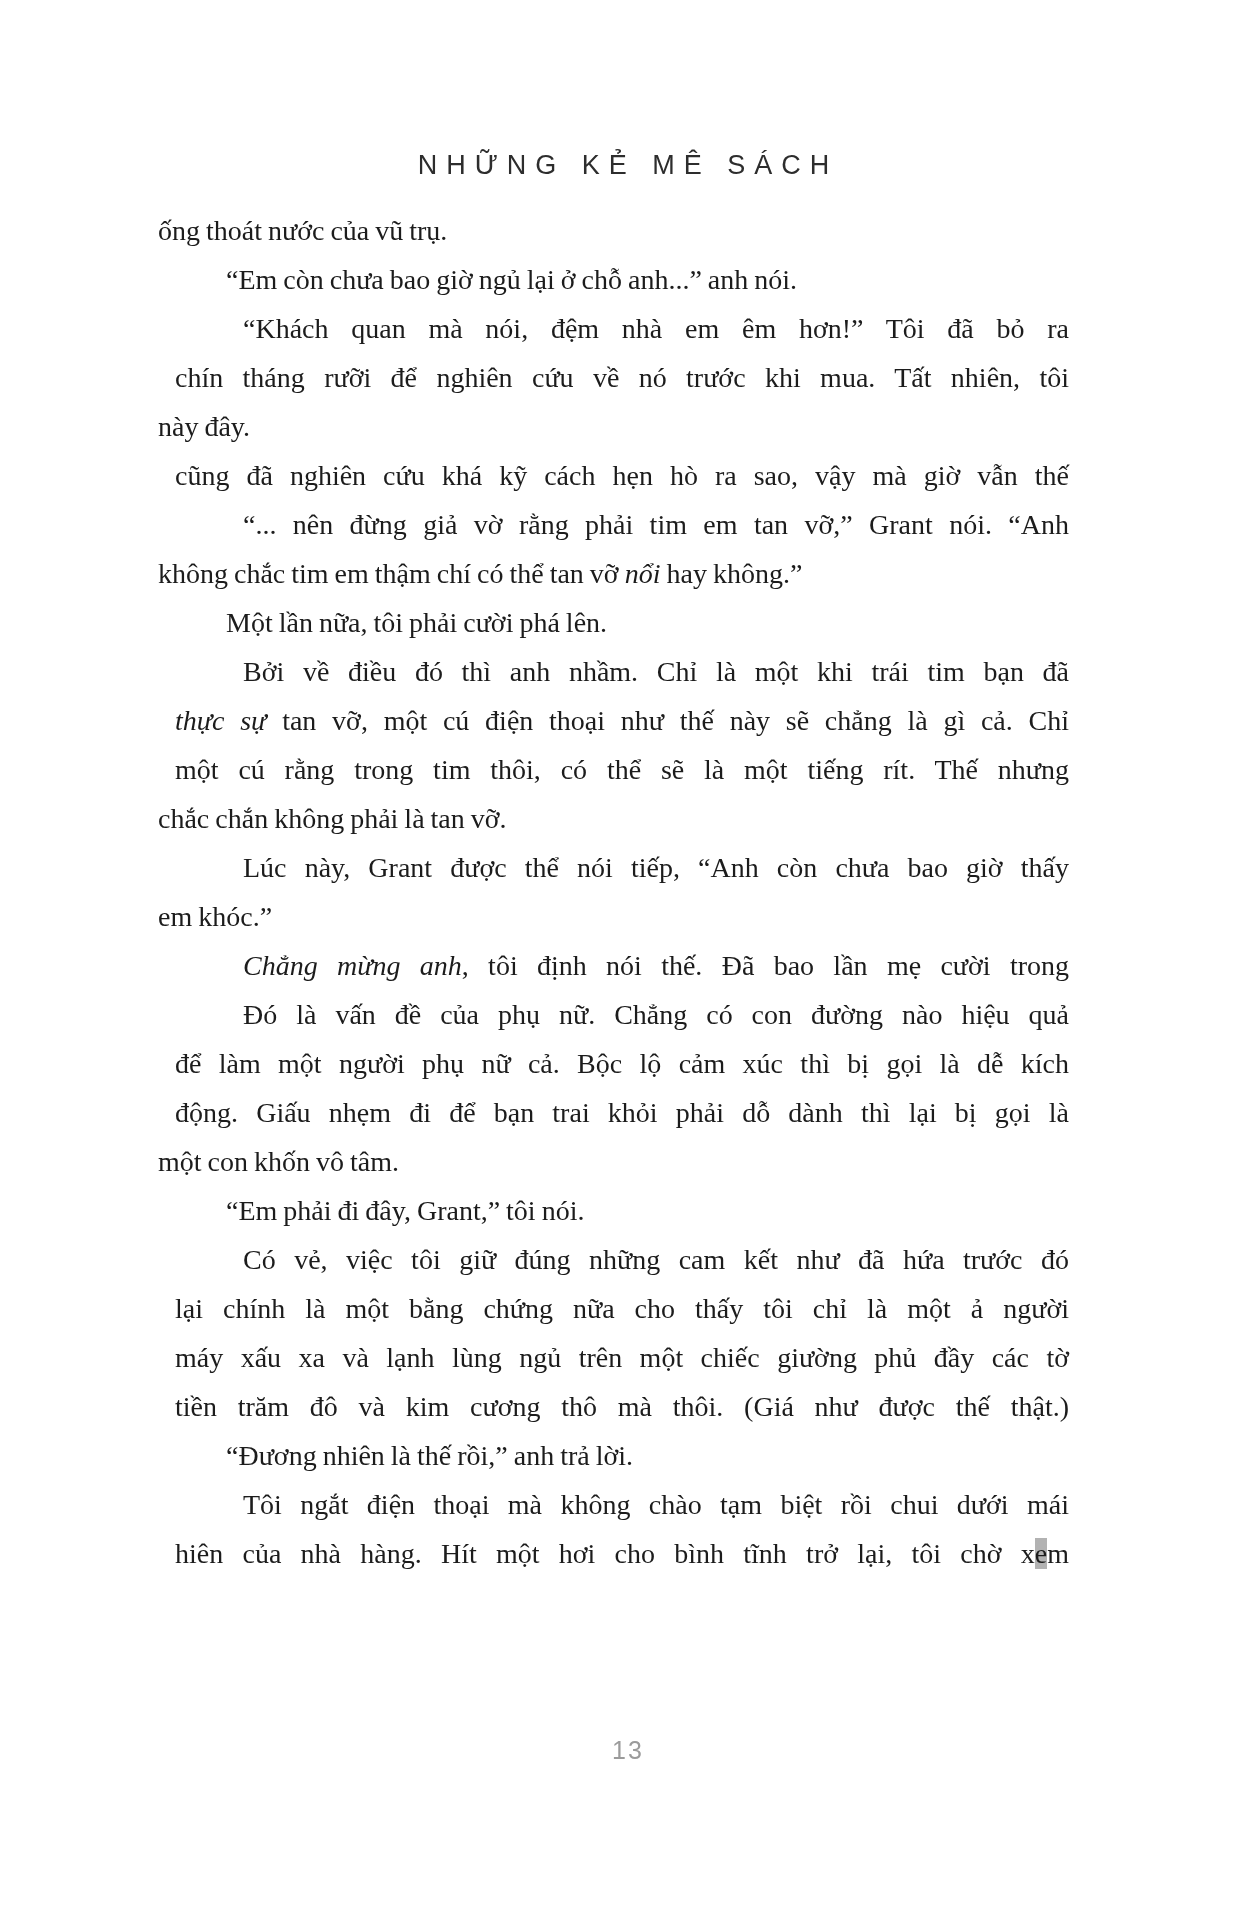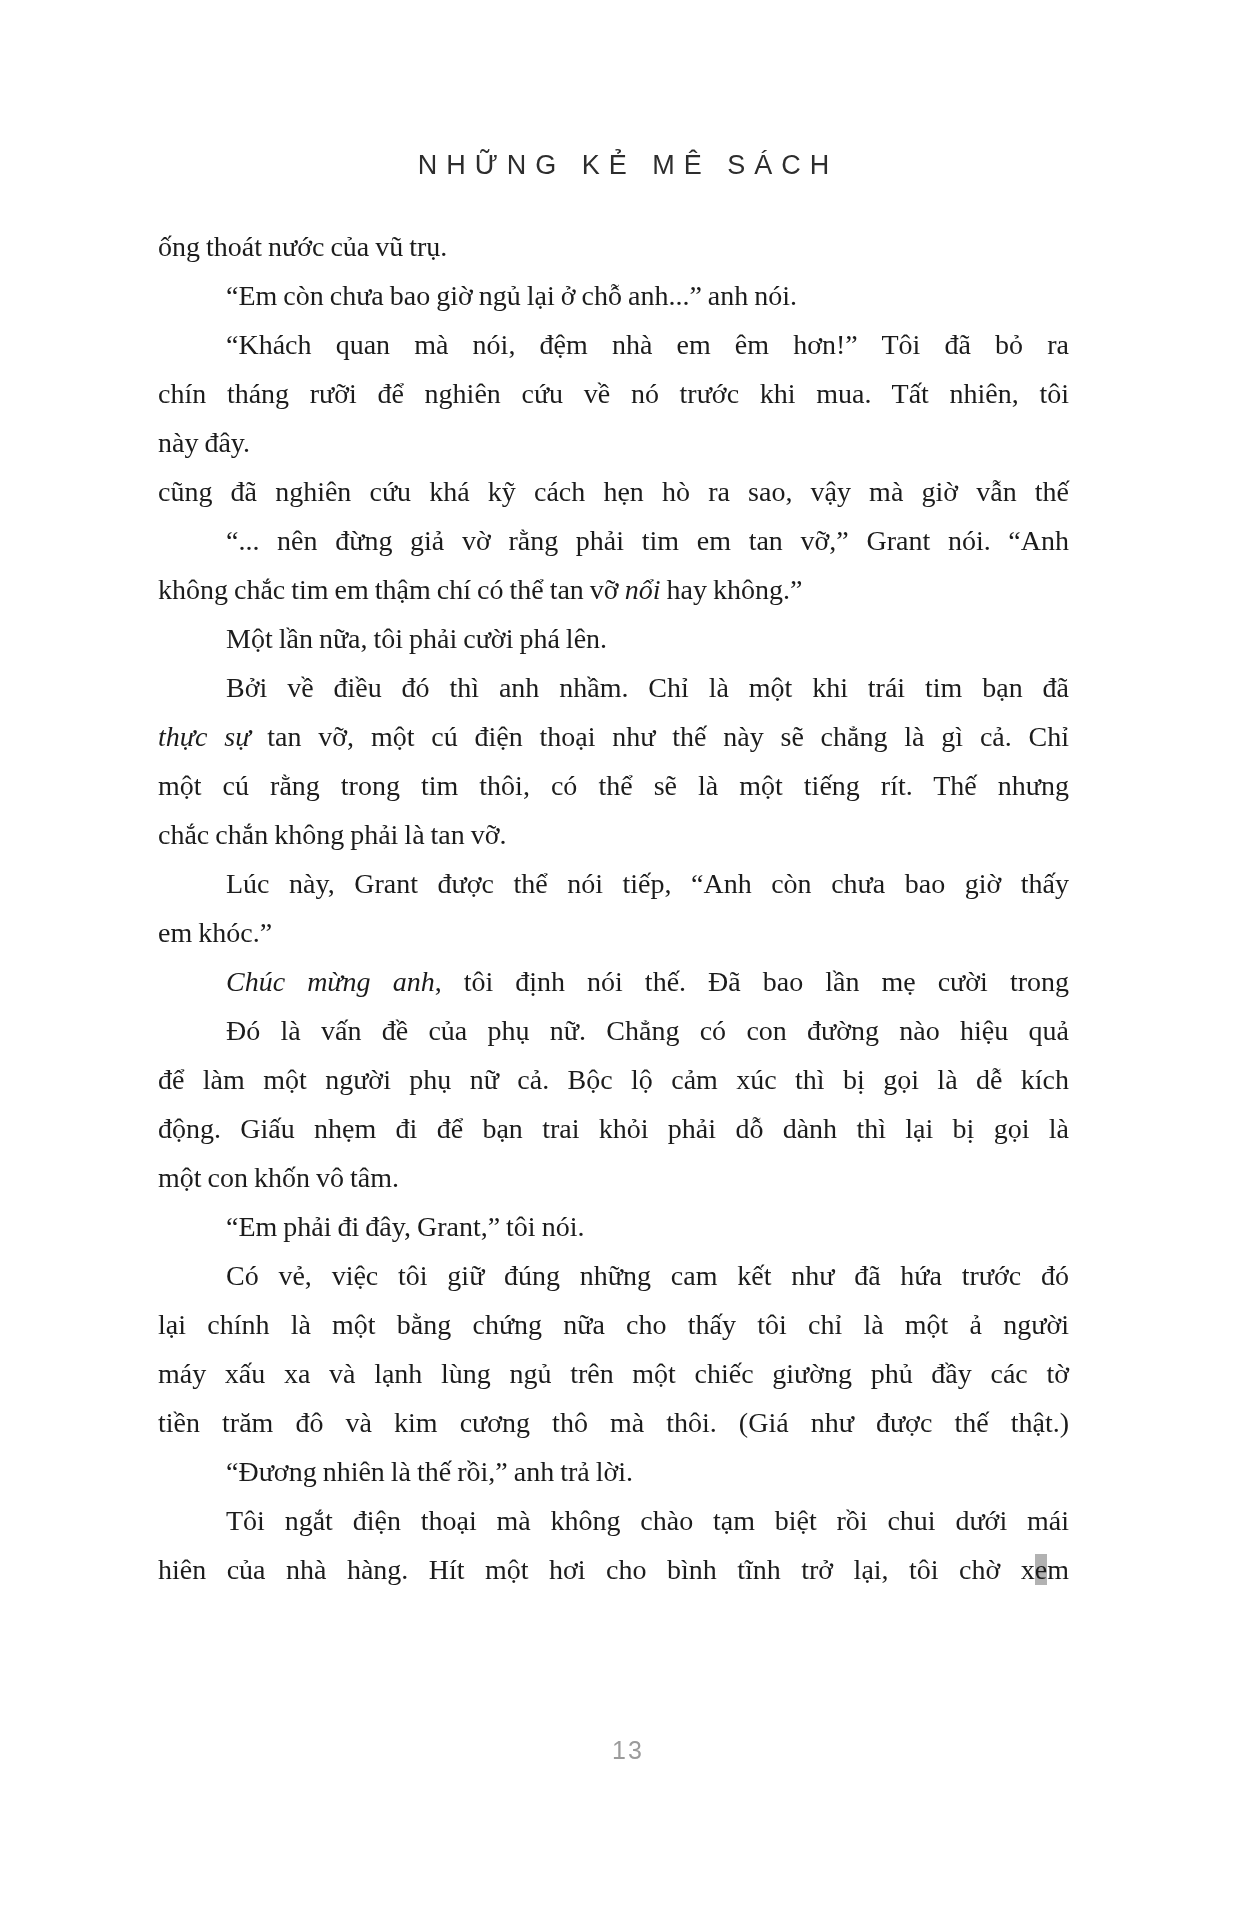--- a/index.html
+++ b/index.html
@@ -20,30 +20,30 @@
     width: 100%;
     text-align: center;
     font-family: "Liberation Sans", sans-serif;
     font-size: 27px;
     letter-spacing: 9px;
     color: #2d2d2d;
     white-space: nowrap;
   }
   .body-text {
     position: absolute;
-    top: 222px;
+    top: 206px;
     left: 158px;
     width: 911px;
     font-size: 28px;
     line-height: 49px;
     word-spacing: -1px;
   }
   .para { margin: 0; }
   .line { text-align: left; }
-  .line.just { text-align: justify; text-align-last: justify; }
+  .line.just { text-align: justify; text-align-last: justify; margin-left: 17px; }
   .line.first-indent { text-indent: 68px; }
   .it { font-style: italic; }
   .hl { background: #b2b2b2; }
   .page-number {
     position: absolute;
     top: 1736px;
     left: 0;
     width: 100%;
     text-align: center;
     font-family: "Liberation Sans", sans-serif;
@@ -82,21 +82,21 @@
         <div class="line just first-indent"><span>Bởi về điều đó thì anh nhầm. Chỉ là một khi trái tim bạn đã</span></div>
         <div class="line just"><span class="it">thực sự</span><span> tan vỡ, một cú điện thoại như thế này sẽ chẳng là gì cả. Chỉ</span></div>
         <div class="line just"><span>một cú rằng trong tim thôi, có thể sẽ là một tiếng rít. Thế nhưng</span></div>
         <div class="line"><span>chắc chắn không phải là tan vỡ.</span></div>
       </div>
       <div class="para">
         <div class="line just first-indent"><span>Lúc này, Grant được thể nói tiếp, “Anh còn chưa bao giờ thấy</span></div>
         <div class="line"><span>em khóc.”</span></div>
       </div>
       <div class="para">
-        <div class="line just first-indent"><span class="it">Chúc mừng anh</span><span>, tôi định nói thế. Đã bao lần mẹ cười trong</span></div>
+        <div class="line just first-indent"><span class="it">Chẳng mừng anh</span><span>, tôi định nói thế. Đã bao lần mẹ cười trong</span></div>
       </div>
       <div class="para">
         <div class="line just first-indent"><span>Đó là vấn đề của phụ nữ. Chẳng có con đường nào hiệu quả</span></div>
         <div class="line just"><span>để làm một người phụ nữ cả. Bộc lộ cảm xúc thì bị gọi là dễ kích</span></div>
         <div class="line just"><span>động. Giấu nhẹm đi để bạn trai khỏi phải dỗ dành thì lại bị gọi là</span></div>
         <div class="line"><span>một con khốn vô tâm.</span></div>
       </div>
       <div class="para">
         <div class="line first-indent"><span>“Em phải đi đây, Grant,” tôi nói.</span></div>
       </div>

